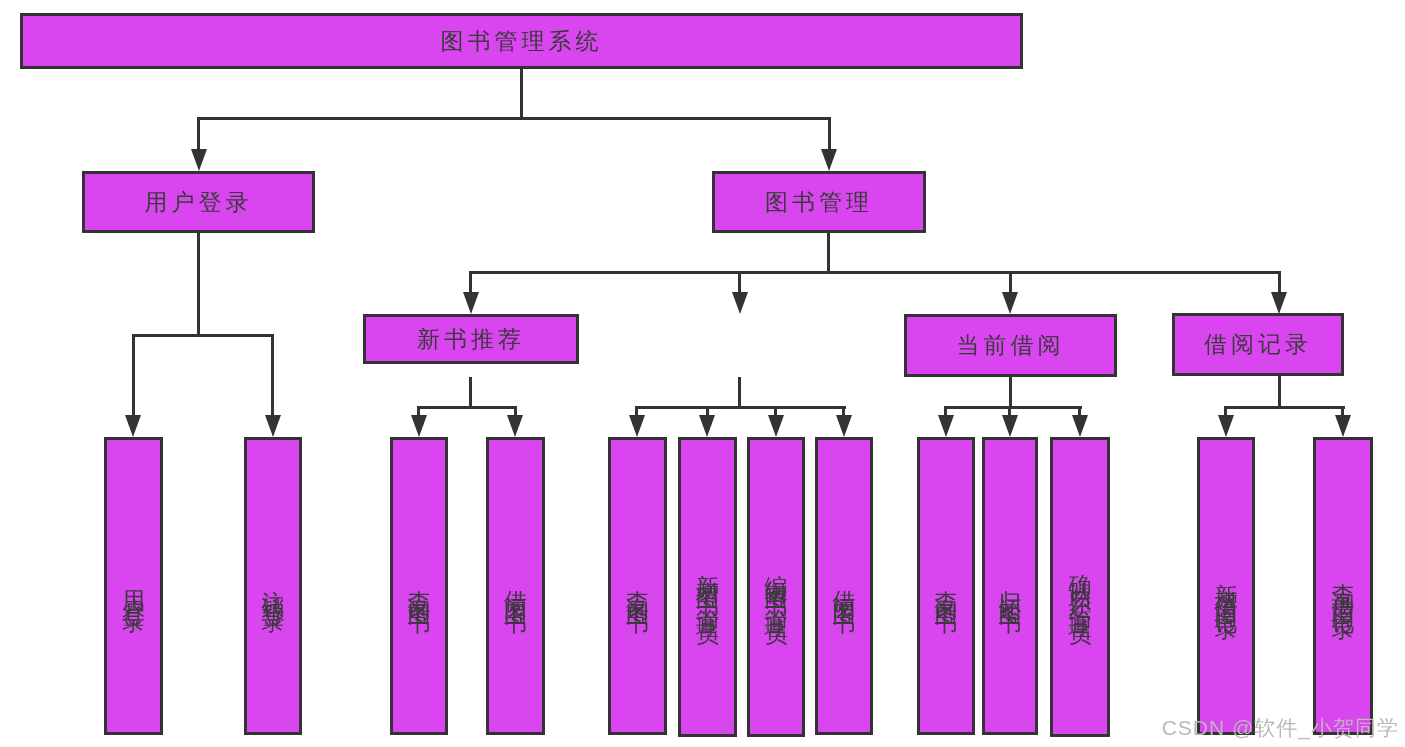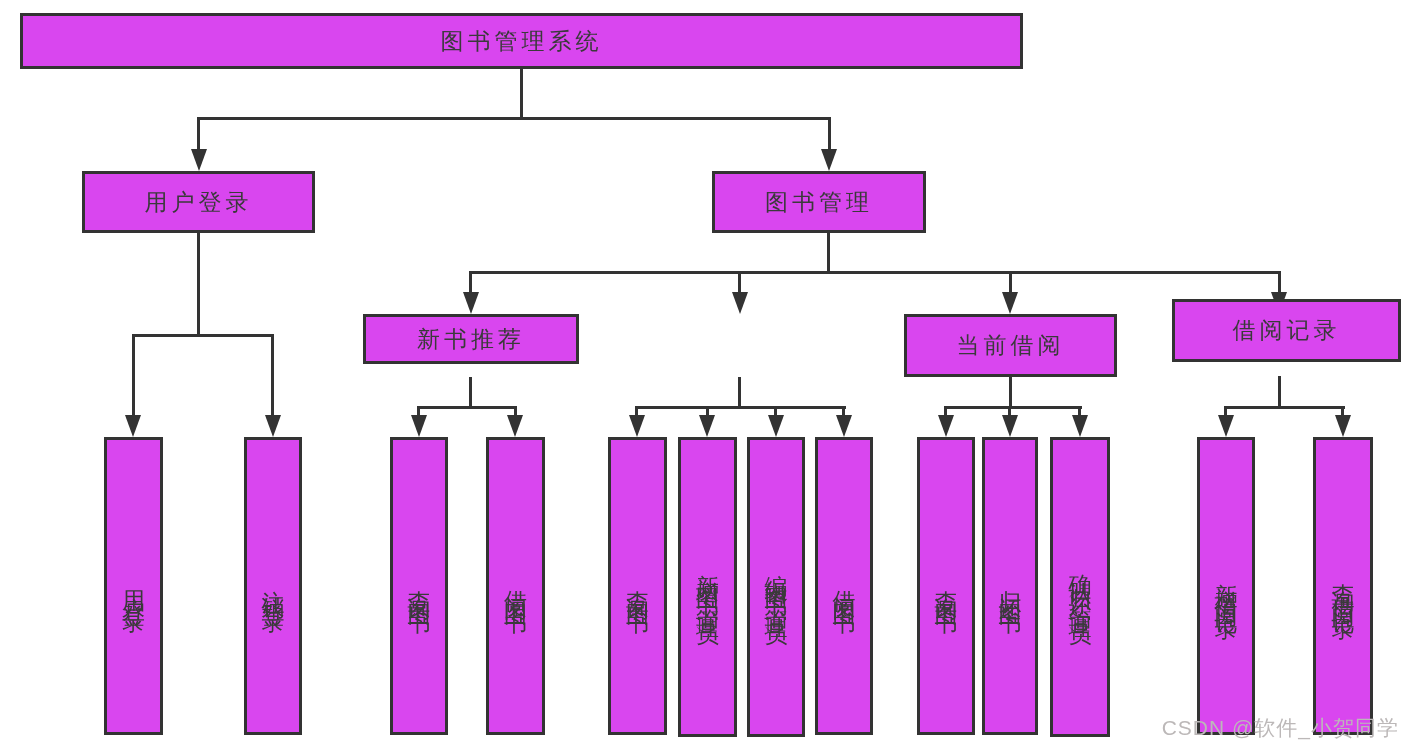--- a/index.html
+++ b/index.html
@@ -95,21 +95,21 @@
   <div class="arrow" style="left:732px;top:292px"></div>
   <div class="arrow" style="left:1002px;top:292px"></div>
   <div class="arrow" style="left:1271px;top:292px"></div>
 
   <div class="box hbox" style="left:363px;top:314px;width:216px;height:50px">
     <span>新书推荐</span>
   </div>
   <div class="box hbox" style="left:904px;top:314px;width:213px;height:63px">
     <span>当前借阅</span>
   </div>
-  <div class="box hbox" style="left:1172px;top:299px;width:229px;height:63px">
+  <div class="box hbox" style="left:1172px;top:313px;width:172px;height:63px">
     <span>借阅记录</span>
   </div>
 
   <div class="vline" style="left:469px;top:377px;height:31px"></div>
   <div class="hline" style="left:417px;top:406px;width:100px"></div>
   <div class="vline" style="left:417px;top:406px;height:15px"></div>
   <div class="vline" style="left:514px;top:406px;height:15px"></div>
   <div class="arrow" style="left:411px;top:415px"></div>
   <div class="arrow" style="left:507px;top:415px"></div>
 

